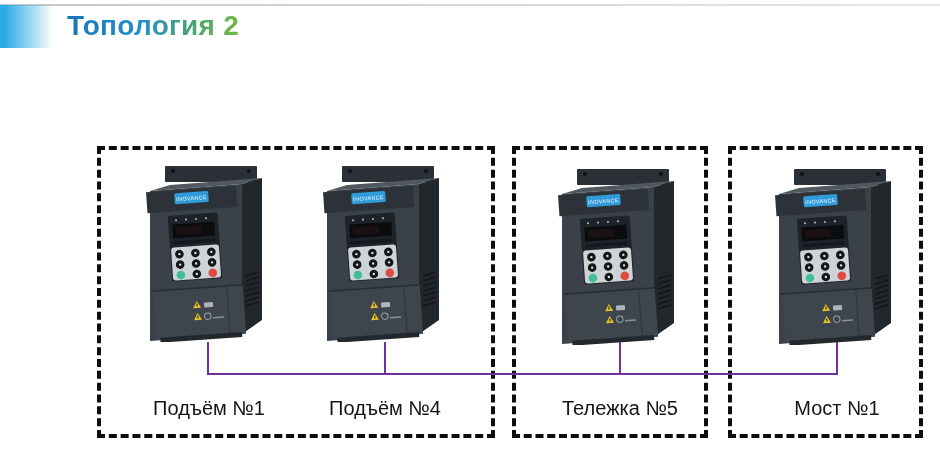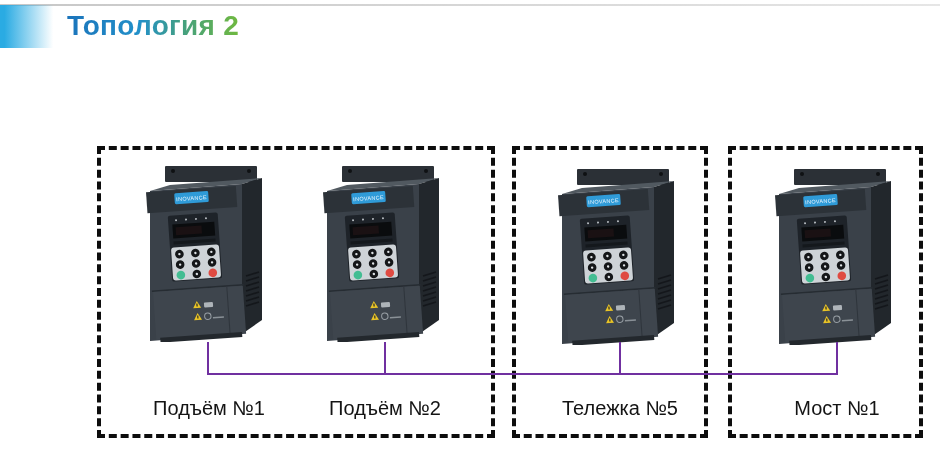--- a/index.html
+++ b/index.html
@@ -156,17 +156,17 @@
     <svg viewBox="0 0 126 178">
         <use href="#vfd"></use>
       </svg>
   </div>
 
   <svg class="bus-overlay" viewBox="0 0 940 454">
     <path d="M208 342 V374 H837 V342 M385 342 V374 M620 342 V374" fill="none" stroke="#7030a0" stroke-width="2"></path>
   </svg>
 
   <div class="device-label l1">Подъём №1</div>
-  <div class="device-label l2">Подъём №2</div>
+  <div class="device-label l2">Подъём №4</div>
   <div class="device-label l3">Тележка №5</div>
   <div class="device-label l4">Мост №1</div>
 
 </div>
 
 </body></html>

